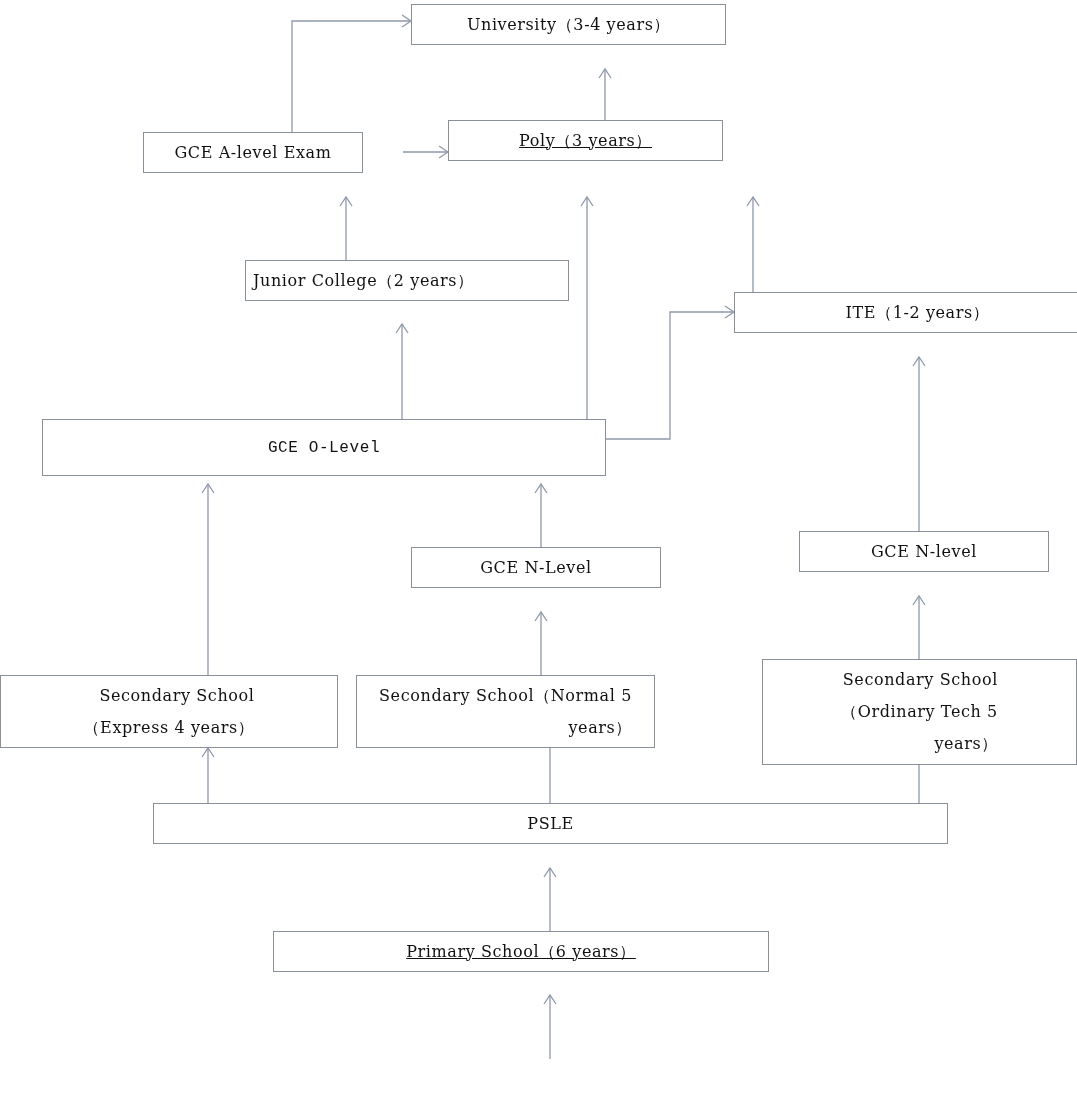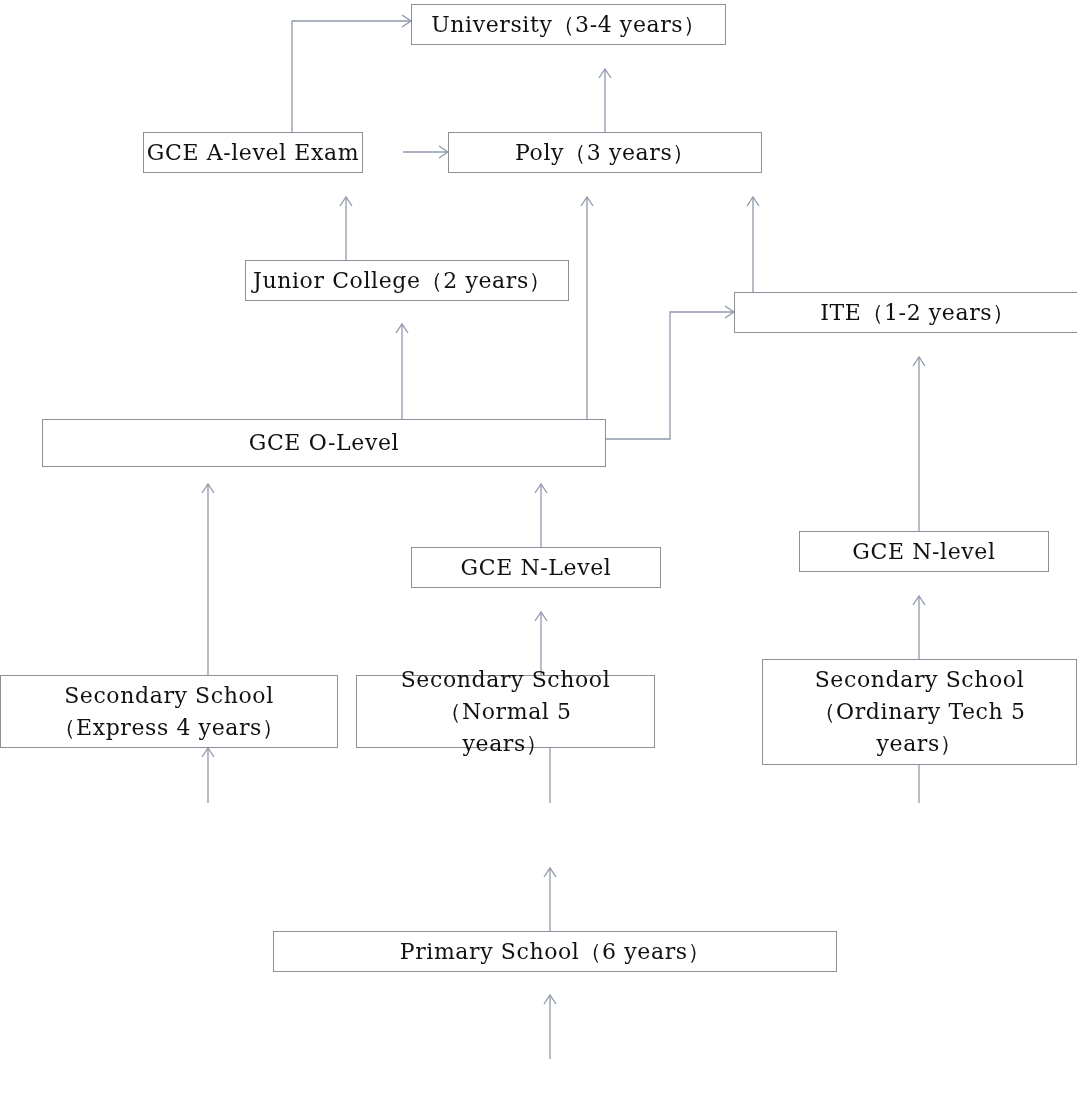--- a/index.html
+++ b/index.html
@@ -6,23 +6,23 @@
   body { width: 1077px; height: 1112px; position: relative; overflow: hidden; }
   #canvas { position: absolute; left: 0; top: 0; width: 1077px; height: 1112px; }
   .node {
     position: absolute;
     box-sizing: border-box;
     border: 1px solid #8a9097;
     background: #ffffff;
     display: flex;
     align-items: center;
     justify-content: center;
-    text-align: center;
+    text-align: right;
     font-family: "DejaVu Serif", "Liberation Serif", serif;
-    font-size: 22px;
+    font-size: 16px;
     color: #111111;
     line-height: 32px;
     letter-spacing: 0.6px;
     white-space: pre-wrap;
   }
   .node span { display: block; }
   svg#edges { position: absolute; left: 0; top: 0; width: 1077px; height: 1112px; pointer-events: none; }
   svg#edges .edge { fill: none; stroke: #8e99ab; stroke-width: 1.3; }
   svg#edges .head { fill: none; stroke: #8e99ab; stroke-width: 1.3; }
 </style>
@@ -103,30 +103,30 @@
         <polyline class="head" points="747,206 753,197 759,206"></polyline>
       </g>
     </svg>
 
   <div class="node" style="left:411px;top:4px;width:315px;height:41px;">
     <span>University（3-4 years）</span>
   </div>
   <div class="node" style="left:143px;top:132px;width:220px;height:41px;">
     <span>GCE A-level Exam</span>
   </div>
-  <div class="node" style="left:448px;top:132px;width:314px;height:41px;">
+  <div class="node" style="left:448px;top:120px;width:275px;height:41px;text-decoration:underline;">
     <span>Poly（3 years）</span>
   </div>
   <div class="node" style="left:245px;top:260px;width:324px;height:41px;justify-content:flex-start;padding-left:11px;">
     <span style="margin-left:-4px;">Junior College（2 years）</span>
   </div>
   <div class="node" style="left:734px;top:292px;width:367px;height:41px;">
     <span>ITE（1-2 years）</span>
   </div>
-  <div class="node" style="left:42px;top:419px;width:564px;height:48px;">
+  <div class="node" style="left:42px;top:419px;width:564px;height:57px;font-family:Liberation Mono, monospace;">
     <span>GCE O-Level</span>
   </div>
   <div class="node" style="left:411px;top:547px;width:250px;height:41px;">
     <span>GCE N-Level</span>
   </div>
   <div class="node" style="left:799px;top:531px;width:250px;height:41px;">
     <span>GCE N-level</span>
   </div>
   <div class="node" style="left:0px;top:675px;width:338px;height:73px;">
     <span>Secondary School
@@ -134,16 +134,19 @@
   </div>
   <div class="node" style="left:356px;top:675px;width:299px;height:73px;">
     <span>Secondary School（Normal 5
 years）</span>
   </div>
   <div class="node" style="left:762px;top:659px;width:315px;height:106px;">
     <span>Secondary School
 （Ordinary Tech 5
 years）</span>
   </div>
-  <div class="node" style="left:273px;top:931px;width:564px;height:41px;">
+  <div class="node" style="left:153px;top:803px;width:795px;height:41px;">
+    <span>PSLE</span>
+  </div>
+  <div class="node" style="left:273px;top:931px;width:496px;height:41px;text-decoration:underline;">
     <span>Primary School（6 years）</span>
   </div>
 </div>
 
 </body></html>

